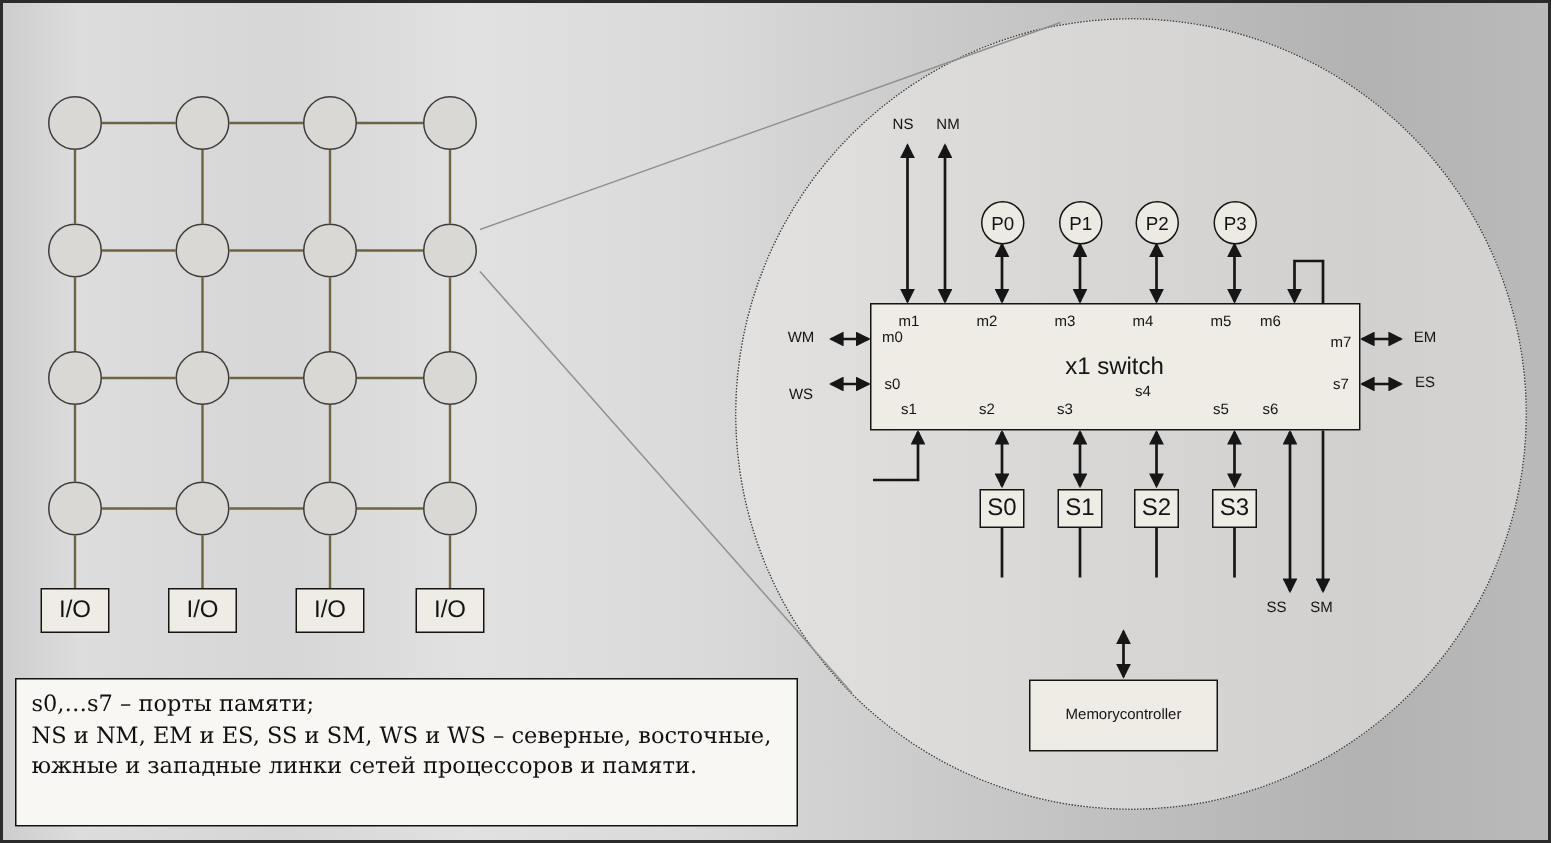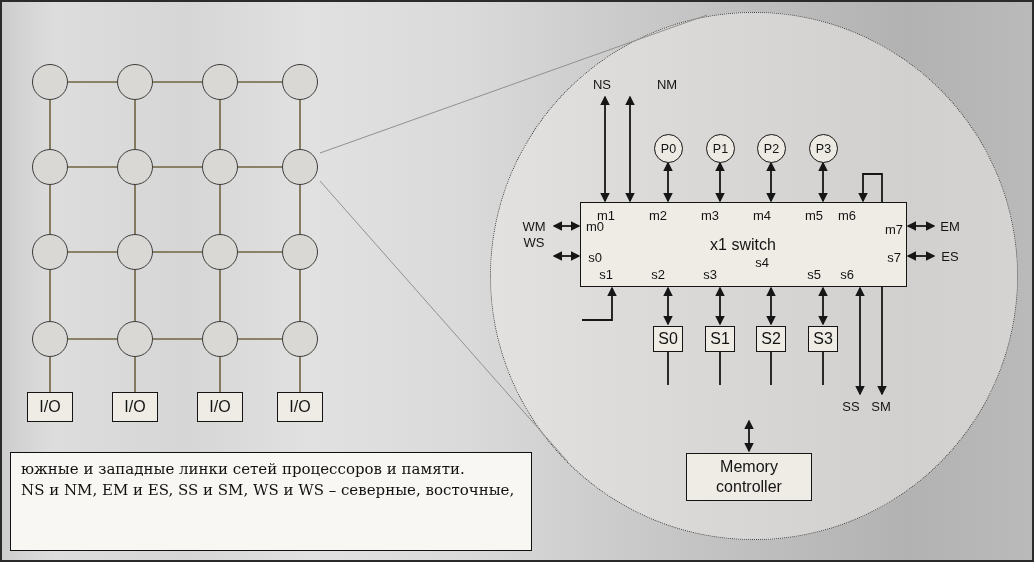--- a/index.html
+++ b/index.html
@@ -24,24 +24,24 @@
     background:#edeae3;border:1.4px solid #141414;box-sizing:border-box;
     display:flex;align-items:center;justify-content:center;
     font-size:12.5px;
   }
   .dbox{
     position:absolute;background:#efece5;border:1.5px solid #141414;
     box-sizing:border-box;display:flex;align-items:center;justify-content:center;
   }
   .lbl{
     position:absolute;transform:translate(-50%,-50%);
-    font-size:13px;white-space:nowrap;line-height:1;
+    font-size:10px;white-space:nowrap;line-height:1;
   }
   .lbl.big{font-size:16px;}
-  .membox{flex-direction:column;font-size:16px;line-height:1.25;}
+  .membox{flex-direction:row;font-size:10px;line-height:1.25;}
   .legend{
     position:absolute;left:8px;top:450px;width:522px;height:99px;
     background:#f8f7f3;border:1.5px solid #111;box-sizing:border-box;
     padding:6px 10px;font-family:"DejaVu Serif",serif;font-size:15px;
     line-height:1.38;color:#111;
   }
 </style>
 </head>
 <body>
 
@@ -143,21 +143,21 @@
       <span>I/O</span>
     </div>
   <div class="dbox" style="left:195px;top:390px;width:46px;height:30px">
       <span>I/O</span>
     </div>
   <div class="dbox" style="left:275px;top:390px;width:46px;height:30px">
       <span>I/O</span>
     </div>
 
   <div class="lbl" style="left:600px;top:82px">NS</div>
-  <div class="lbl" style="left:665px;top:82px">NM</div>
+  <div class="lbl" style="left:630px;top:82px">NM</div>
 
   <div class="pnode" style="left:652px;top:132px">
       <span>P0</span>
     </div>
   <div class="pnode" style="left:704px;top:132px">
       <span>P1</span>
     </div>
   <div class="pnode" style="left:755px;top:132px">
       <span>P2</span>
     </div>
@@ -179,21 +179,21 @@
   <div class="lbl" style="left:708px;top:272px">s3</div>
   <div class="lbl" style="left:760px;top:260px">s4</div>
   <div class="lbl" style="left:812px;top:272px">s5</div>
   <div class="lbl" style="left:845px;top:272px">s6</div>
   <div class="lbl" style="left:593px;top:224px">m0</div>
   <div class="lbl" style="left:593px;top:255px">s0</div>
   <div class="lbl" style="left:892px;top:227px">m7</div>
   <div class="lbl" style="left:892px;top:255px">s7</div>
 
   <div class="lbl" style="left:532px;top:224px">WM</div>
-  <div class="lbl" style="left:532px;top:240px">WS</div>
+  <div class="lbl" style="left:532px;top:262px">WS</div>
   <div class="lbl" style="left:948px;top:224px">EM</div>
   <div class="lbl" style="left:948px;top:254px">ES</div>
 
   <div class="dbox" style="left:651px;top:324px;width:30px;height:26px">
       <span>S0</span>
     </div>
   <div class="dbox" style="left:703px;top:324px;width:30px;height:26px">
       <span>S1</span>
     </div>
   <div class="dbox" style="left:754px;top:324px;width:30px;height:26px">
@@ -206,17 +206,18 @@
   <div class="lbl" style="left:849px;top:404px">SS</div>
   <div class="lbl" style="left:879px;top:404px">SM</div>
 
 
   <div class="dbox membox" style="left:684px;top:451px;width:126px;height:48px">
     <span>Memory</span>
     <span>controller</span>
   </div>
 
   <div class="legend">
+    <div>s0,…s7 – порты памяти;</div>
+    <div>NS и NM, EM и ES, SS и SM, WS и WS – северные, восточные,</div>
     <div>южные и западные линки сетей процессоров и памяти.</div>
-    <div>NS и NM, EM и ES, SS и SM, WS и WS – северные, восточные,</div>
   </div>
 
 </div>
 
 </body></html>

